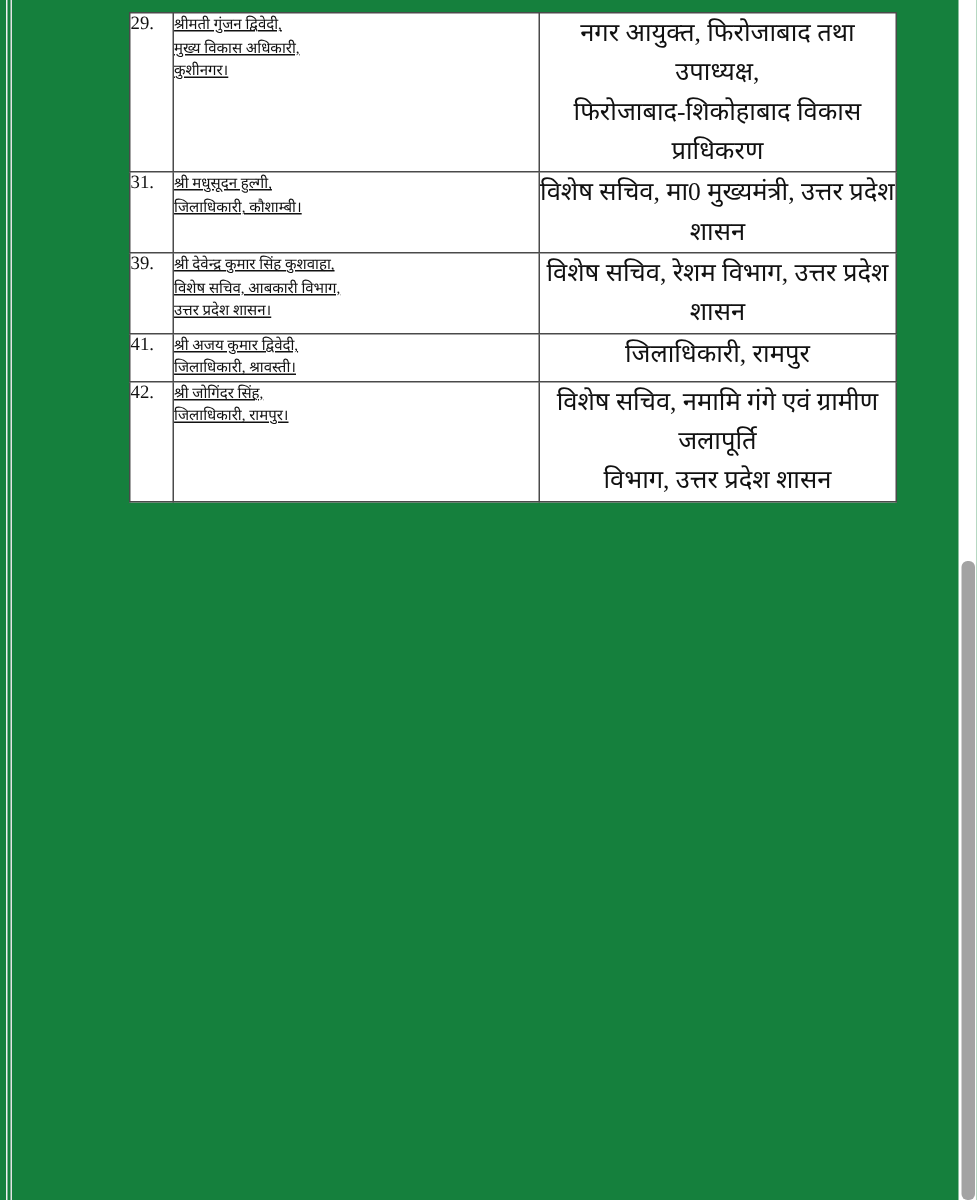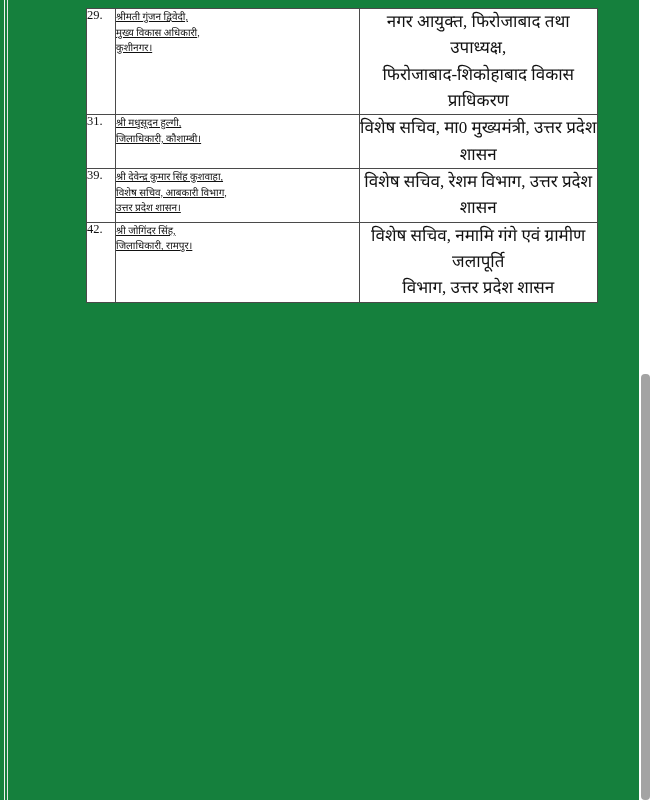--- a/index.html
+++ b/index.html
@@ -159,20 +159,32 @@
             <span class="line">विशेष सचिव, आबकारी विभाग,</span>
             <span class="line">उत्तर प्रदेश शासन।</span>
           </td>
           <td class="cell-to">
             <span class="cell-to-inner">
               <span class="line">विशेष सचिव, रेशम विभाग, उत्तर प्रदेश शासन</span>
             </span>
           </td>
         </tr>
         <tr>
+          <td class="cell-sno">41.</td>
+          <td class="cell-from">
+            <span class="line">श्री अजय कुमार द्विवेदी,</span>
+            <span class="line">जिलाधिकारी, श्रावस्ती।</span>
+          </td>
+          <td class="cell-to">
+            <span class="cell-to-inner">
+              <span class="line">जिलाधिकारी, रामपुर</span>
+            </span>
+          </td>
+        </tr>
+        <tr>
           <td class="cell-sno">42.</td>
           <td class="cell-from" style="padding-bottom: 16px;">
             <span class="line">श्री जोगिंदर सिंह,</span>
             <span class="line">जिलाधिकारी, रामपुर।</span>
           </td>
           <td class="cell-to">
             <span class="cell-to-inner">
               <span class="line">विशेष सचिव, नमामि गंगे एवं ग्रामीण जलापूर्ति</span>
               <span class="line">विभाग, उत्तर प्रदेश शासन</span>
             </span>

